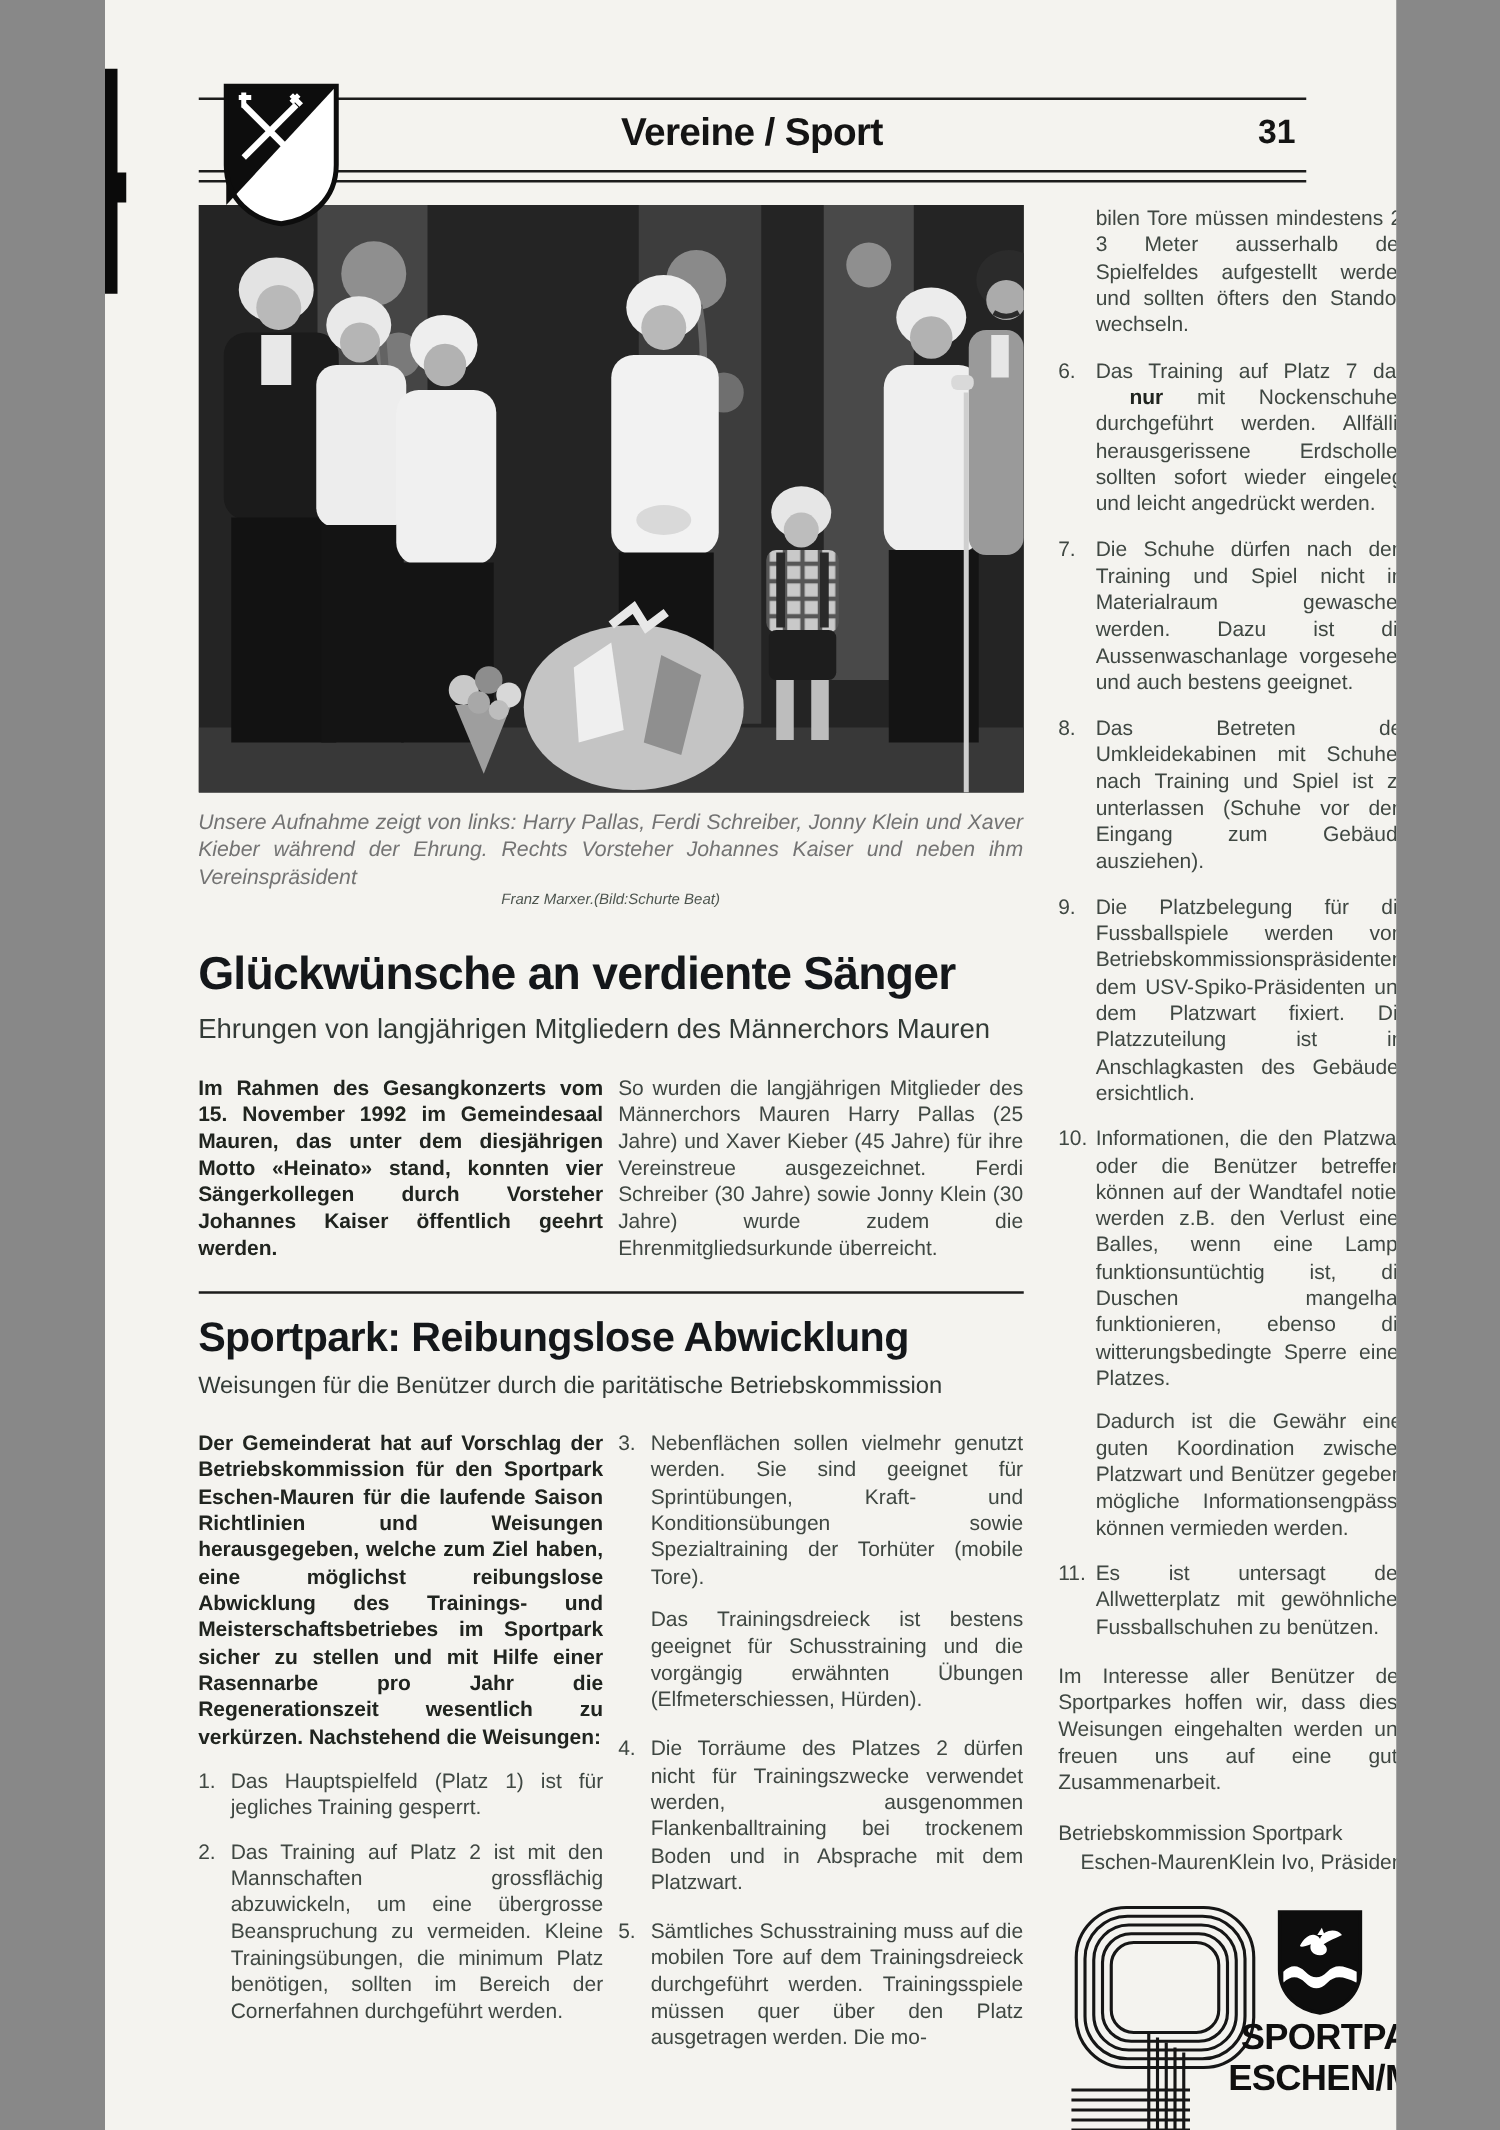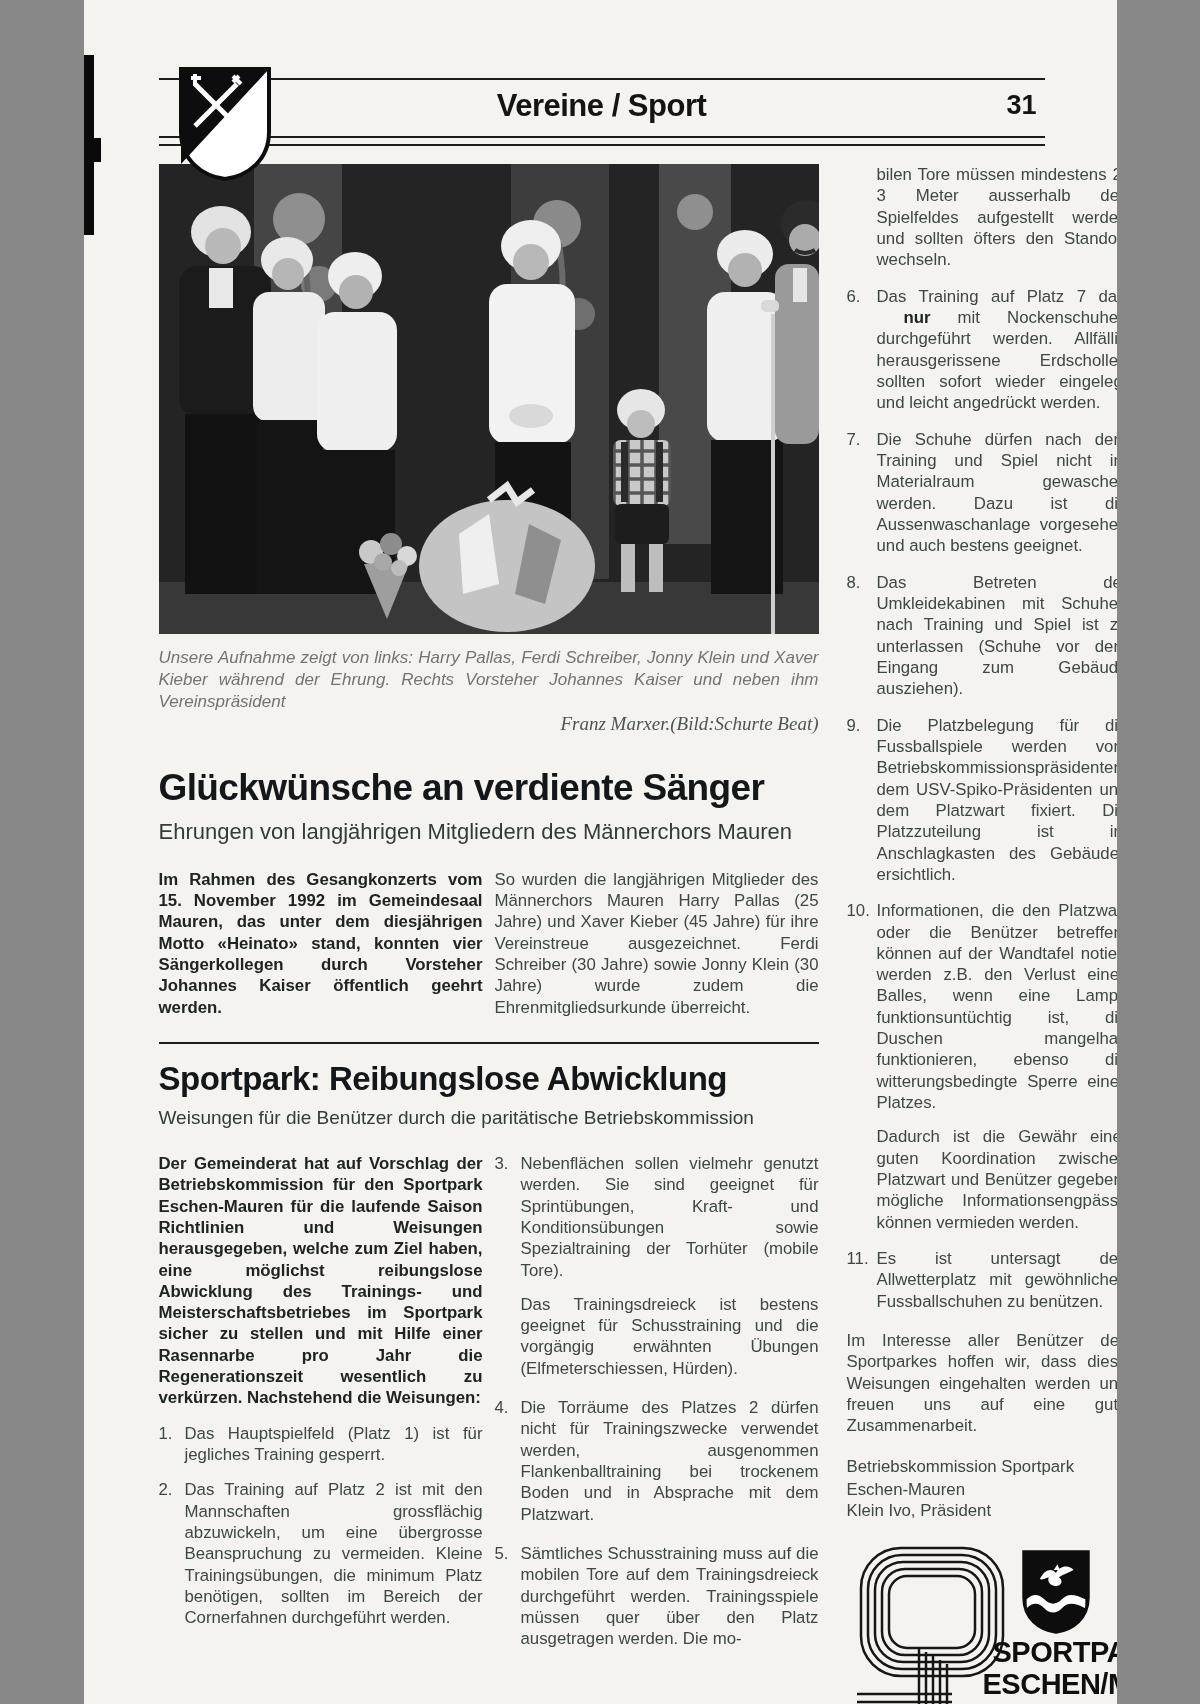--- a/index.html
+++ b/index.html
@@ -28,21 +28,21 @@
     margin:0;font-size:31px;font-weight:700;color:#141414;letter-spacing:-.5px;white-space:nowrap;
   }
   .hdr .pnum{position:absolute;right:8px;top:12px;font-size:27px;font-weight:700;color:#141414;}
 
   
   .body-grid{display:grid;grid-template-columns:660px 1fr;column-gap:28px;margin:18px 72px 0 75px;}
 
   
   figure.photo{margin:0;width:660px;height:470px;background:#222;}
   .caption{margin:13px 0 0 0;font-size:17px;line-height:1.28;font-style:italic;color:#737373;text-align:justify;}
-  .caption-row{display:flex;justify-content:flex-end;font-size:19px;line-height:1.28;font-style:italic;color:#4d554f;font-family:Liberation Serif, serif;}
+  .caption-row{display:flex;justify-content:center;font-size:12px;line-height:1.28;font-style:italic;color:#4d554f;}
 
   .a1-title{margin:30px 0 0 0;font-size:37px;font-weight:700;color:#14171a;letter-spacing:-.6px;}
   .a1-sub{margin:10px 0 0 0;font-size:22px;font-weight:400;color:#333b37;}
   .cols2{display:grid;grid-template-columns:1fr 1fr;column-gap:12px;margin-top:24px;font-size:16.8px;line-height:1.27;}
   .cols2 p{margin:0;text-align:justify;}
   .lead{font-weight:700;color:#20241f;}
 
   .a-rule{border:none;border-top:2px solid #1c1c1c;margin:24px 0 0 0;}
 
   .a2-title{margin:16px 0 0 0;font-size:33px;font-weight:700;color:#14171a;letter-spacing:-.5px;}
@@ -57,21 +57,21 @@
   .rcol{font-size:16.8px;line-height:1.27;}
   .rcol p{margin:0;}
   .rcol .cont{padding-left:30px;text-align:justify;}
   .rli{display:flex;margin-top:15px;}
   .rli .num{flex:none;width:30px;}
   .rli .txt{flex:1;margin:0;text-align:justify;}
   .rli .txt b{color:#20241f;padding-left:27px;}
   .rsub{margin:13px 0 0 30px !important;text-align:justify;}
   .closing{margin-top:18px !important;text-align:justify;}
   .sig{margin-top:19px;}
-  .sig-row{display:flex;justify-content:flex-end;margin-top:2px;flex-direction:column;}
+  .sig-row{display:flex;justify-content:flex-end;margin-top:2px;}
 
   
   .logo-block{position:relative;margin-top:22px;height:252px;}
   .logo-loop{position:absolute;left:10px;top:0;}
   .logo-shield-1{position:absolute;left:172px;top:4px;}
   .logo-shield-2{position:absolute;left:276px;top:4px;}
   .logo-text{position:absolute;left:136px;top:92px;font-weight:700;color:#0f0f0f;line-height:1.12;letter-spacing:-.5px;}
   .logo-text .l1{font-size:29px;margin-left:10px;}
   .logo-text .l2{font-size:29px;}
 </style>

